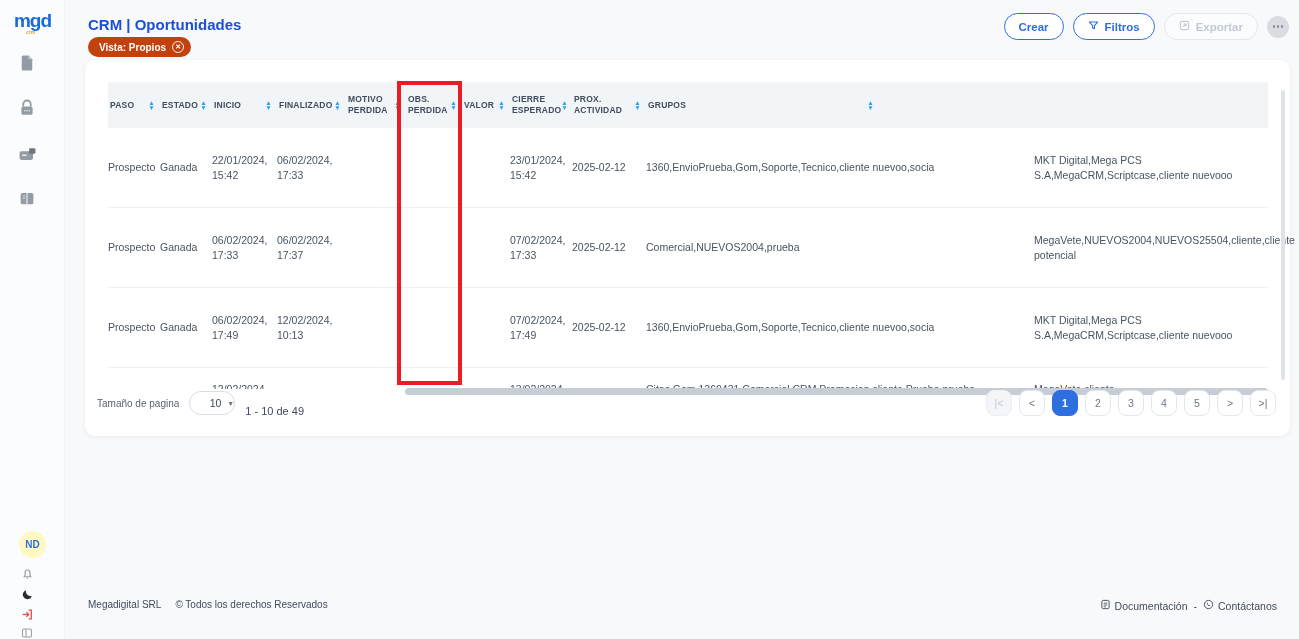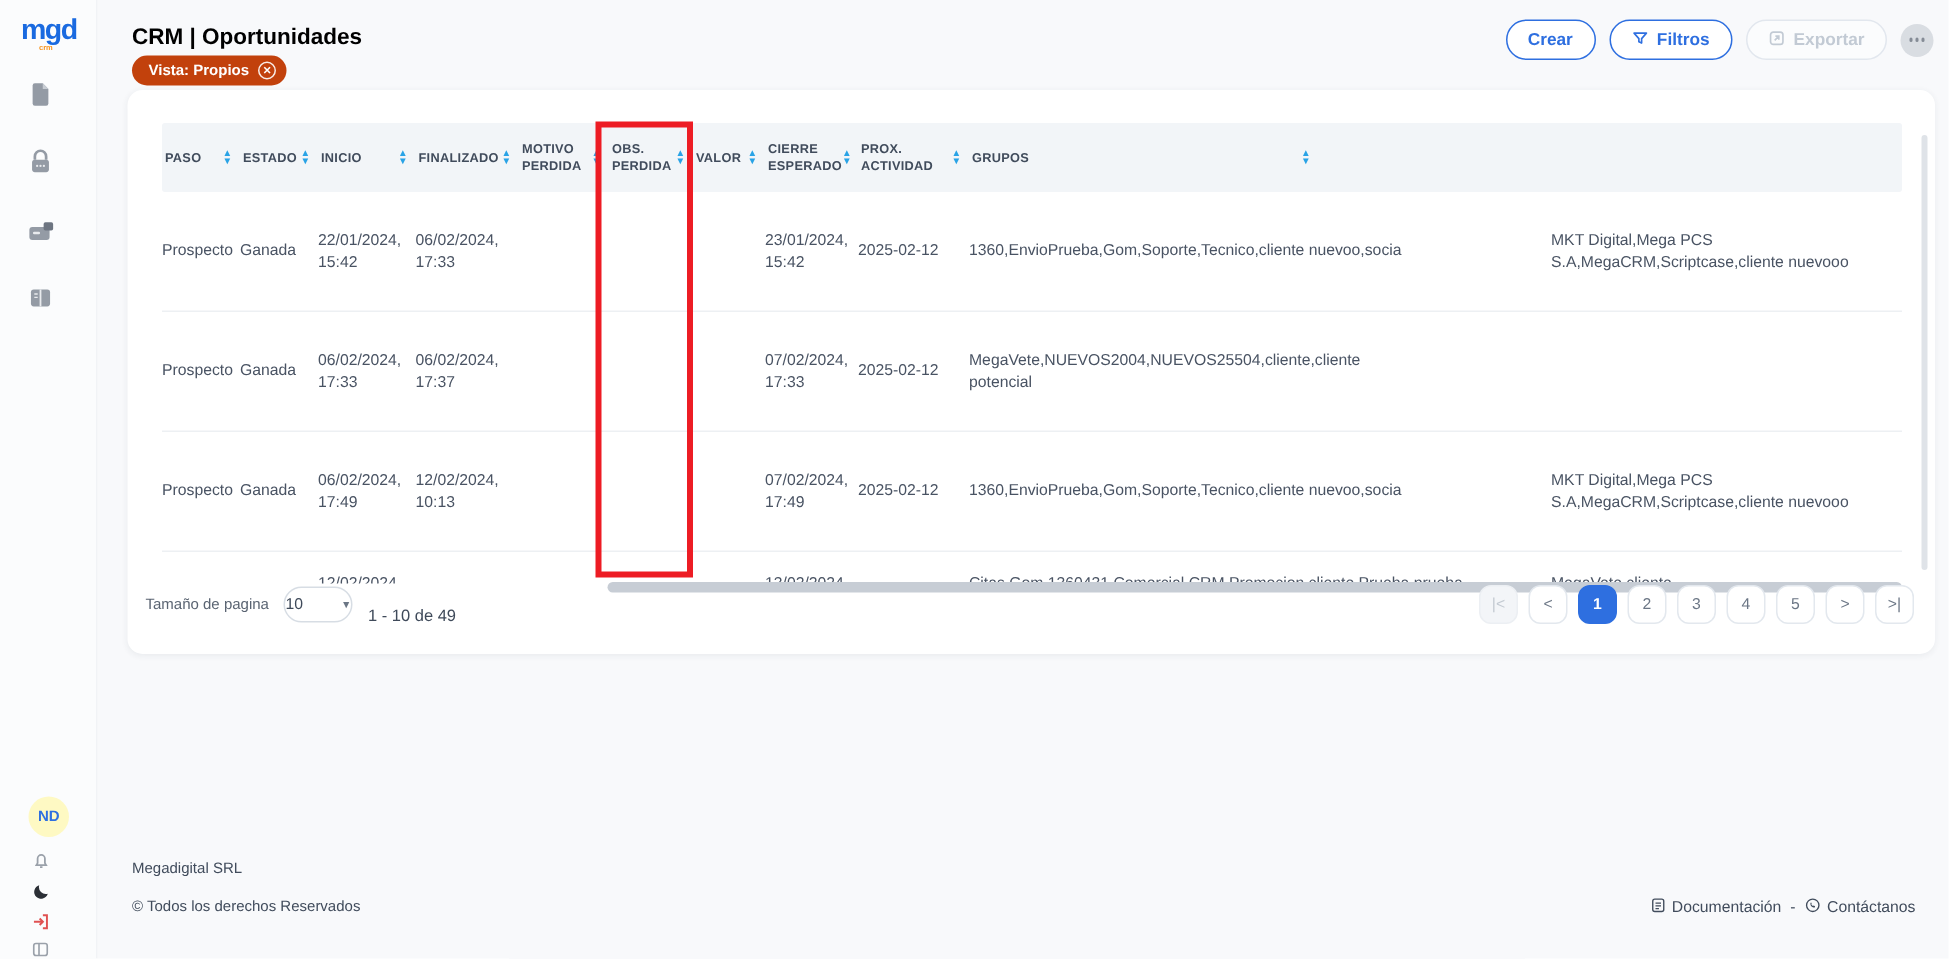--- a/index.html
+++ b/index.html
@@ -17,21 +17,21 @@
     position:absolute; left:0; top:0; width:65px; height:639px;
     background:#fbfcfd; border-right:1px solid #f1f3f6;
   }
   .logo { position:absolute; top:10px; left:0; width:65px; text-align:center; }
   .logo-text { font-size:19px; font-weight:bold; color:#1a6ae0; letter-spacing:-1px; position:relative;text-align:center; }
   .logo-sub { display:block; font-size:5px; color:#f7941d; font-weight:bold; margin-top:-3px; margin-left:26px; text-align:left; }
   .side-icon { position:absolute; left:14px; width:26px; height:26px; display:flex; align-items:center; justify-content:center; cursor:pointer; }
   .side-icon svg { display:block; }
 
   
-  .page-title { position:absolute; left:88px; top:16px; font-size:15px; font-weight:bold; color:#000000; }
+  .page-title { position:absolute; left:88px; top:16px; font-size:15px; font-weight:bold; color:#1d4ed8; }
   .top-actions { position:absolute; right:10px; top:13px; display:flex; align-items:center; gap:9px; }
   .btn { height:27px; border-radius:15px; padding:0 14px; font-size:11.5px; font-weight:bold;
          background:#fff; display:inline-flex; align-items:center; gap:6px; cursor:pointer; }
   .btn-outline-blue { border:1.5px solid #2e6fe0; color:#2e6fe0; }
   .btn-disabled { border:1.5px solid #e2e7ee; color:#c2cad4; background:#fbfcfd; cursor:default; }
   .circle-btn { width:22px; height:22px; border-radius:50%; background:#d9dde2; border:none;
                 display:inline-flex; align-items:center; justify-content:center; gap:1.5px; cursor:pointer; }
   .circle-btn i { width:2.5px; height:2.5px; border-radius:50%; background:#858c96; display:block; }
 
   
@@ -67,37 +67,37 @@
                  background:#c7cdd5; border-radius:4px; cursor:pointer; }
   .v-scrollbar { position:absolute; right:5px; top:30px; width:4px; height:290px;
                  background:#dfe3e8; border-radius:3px; cursor:pointer; }
 
   
   .card-footer { position:absolute; left:12px; right:14px; bottom:19px; height:28px;
                  display:flex; align-items:center; justify-content:space-between; }
   .pagesize { display:flex; align-items:center; gap:10px; }
   .pagesize-label { font-size:10px; color:#5a6472; }
   .pagesize-select { min-width:46px; height:24px; border:1px solid #d7dde4; border-radius:12px;
-                     display:inline-flex; align-items:center; justify-content:space-between; gap:6px;
+                     display:inline-flex; align-items:center; justify-content:flex-end; gap:6px;
                      font-size:10.5px; color:#3f4a5a; background:#fff; cursor:pointer; }
   .pagesize-select .caret { font-size:7px; color:#6b7685; }
   .range-label { font-size:11px; color:#3f4a5a;margin-top:16px; }
   .pager { display:flex; align-items:center; gap:7px; }
   .pg { min-width:26px; height:26px; border:1px solid #e3e8ee; border-radius:8px; background:#fff;
         font-size:10.5px; color:#6b7685; display:inline-flex; align-items:center; justify-content:center;
         cursor:pointer; font-family:"Liberation Sans",sans-serif; }
   .pg-disabled { background:#f3f5f8; color:#c3cad2; border-color:#eceff3; cursor:default; }
   .pg-active { background:#2e6fe0; border-color:#2e6fe0; color:#fff; font-weight:bold; }
 
   
   .annotation-box { position:absolute; left:397px; top:81px; width:65px; height:304px;
                     border:4px solid #ed1c24; pointer-events:none; z-index:50; }
 
   
-  .footer-left { position:absolute; left:88px; bottom:29px; font-size:10px; color:#414c5c; display:flex; gap:14px;flex-direction:column; }
+  .footer-left { position:absolute; left:88px; bottom:29px; font-size:10px; color:#414c5c; display:flex; gap:14px; }
   .footer-left b { font-weight:normal; }
   .footer-right { position:absolute; right:22px; bottom:27px; font-size:10.5px; color:#414c5c;
                   display:flex; align-items:center; gap:6px;margin-top:36px; }
   .footer-link { display:inline-flex; align-items:center; gap:4px; cursor:pointer; }
 
   
   .avatar { position:absolute; left:19px; top:531px; width:27px; height:27px; border-radius:50%;
             background:#fef9c3; color:#2e6fe0; font-size:10px; font-weight:bold;
             display:flex; align-items:center; justify-content:center; cursor:pointer; }
 </style>
@@ -318,20 +318,21 @@
       <div class="td c-inicio">06/02/2024,
 17:33</div>
       <div class="td c-final">06/02/2024,
 17:37</div>
       <div class="td c-motivo"></div>
       <div class="td c-obs"></div>
       <div class="td c-valor"></div>
       <div class="td c-cierre">07/02/2024,
 17:33</div>
       <div class="td c-prox">2025-02-12</div>
+      <div class="td c-etq">Comercial,NUEVOS2004,prueba</div>
       <div class="td c-grp">MegaVete,NUEVOS2004,NUEVOS25504,cliente,cliente potencial</div>
     </div>
 
     <div class="tr row">
       <div class="td c-paso">Prospecto</div>
       <div class="td c-estado">Ganada</div>
       <div class="td c-inicio">06/02/2024,
 17:49</div>
       <div class="td c-final">12/02/2024,
 10:13</div>

